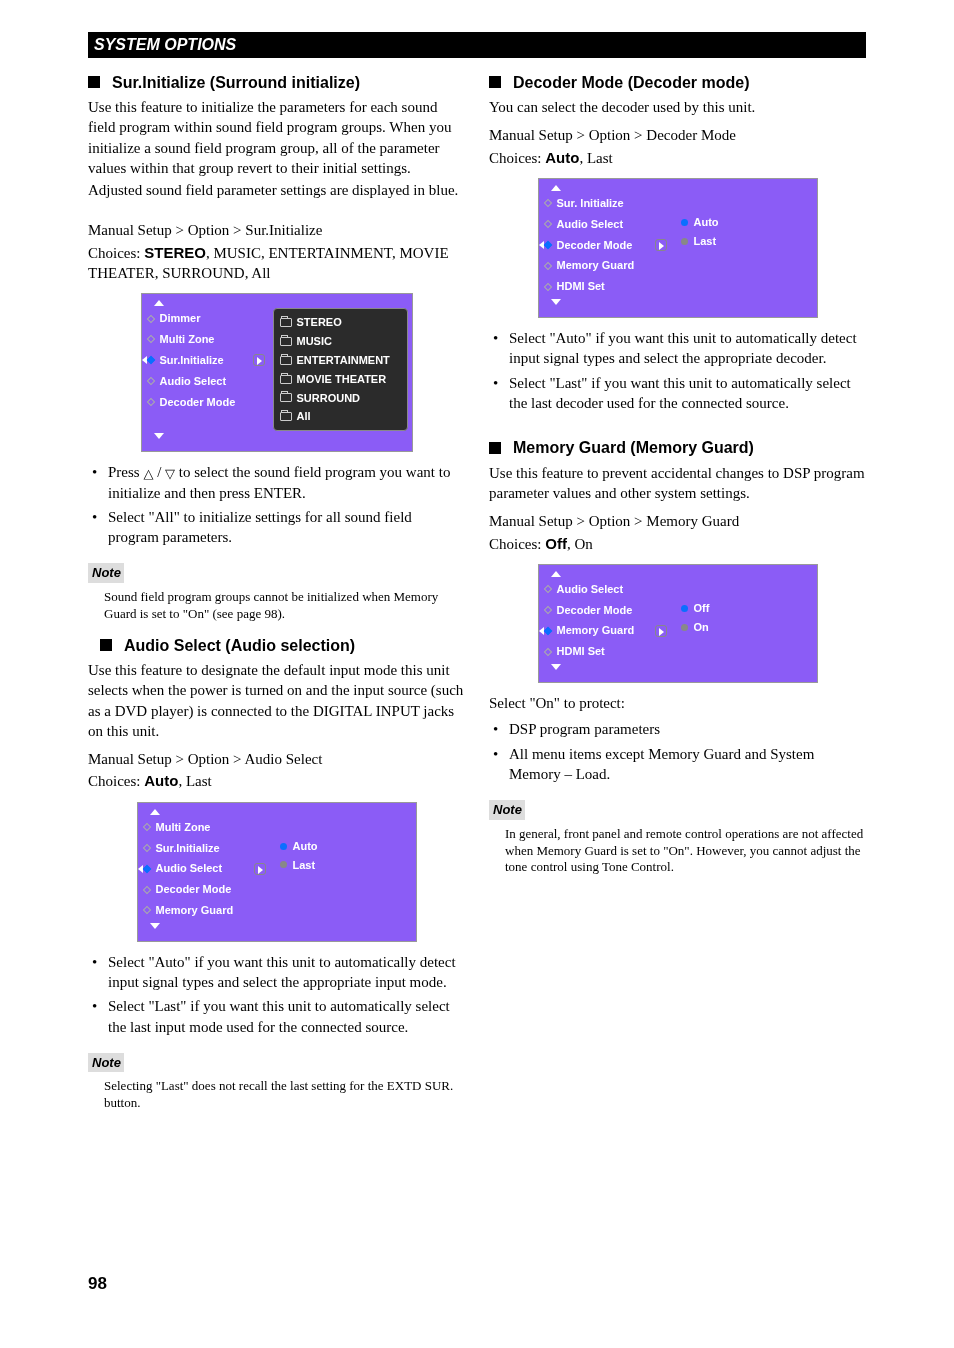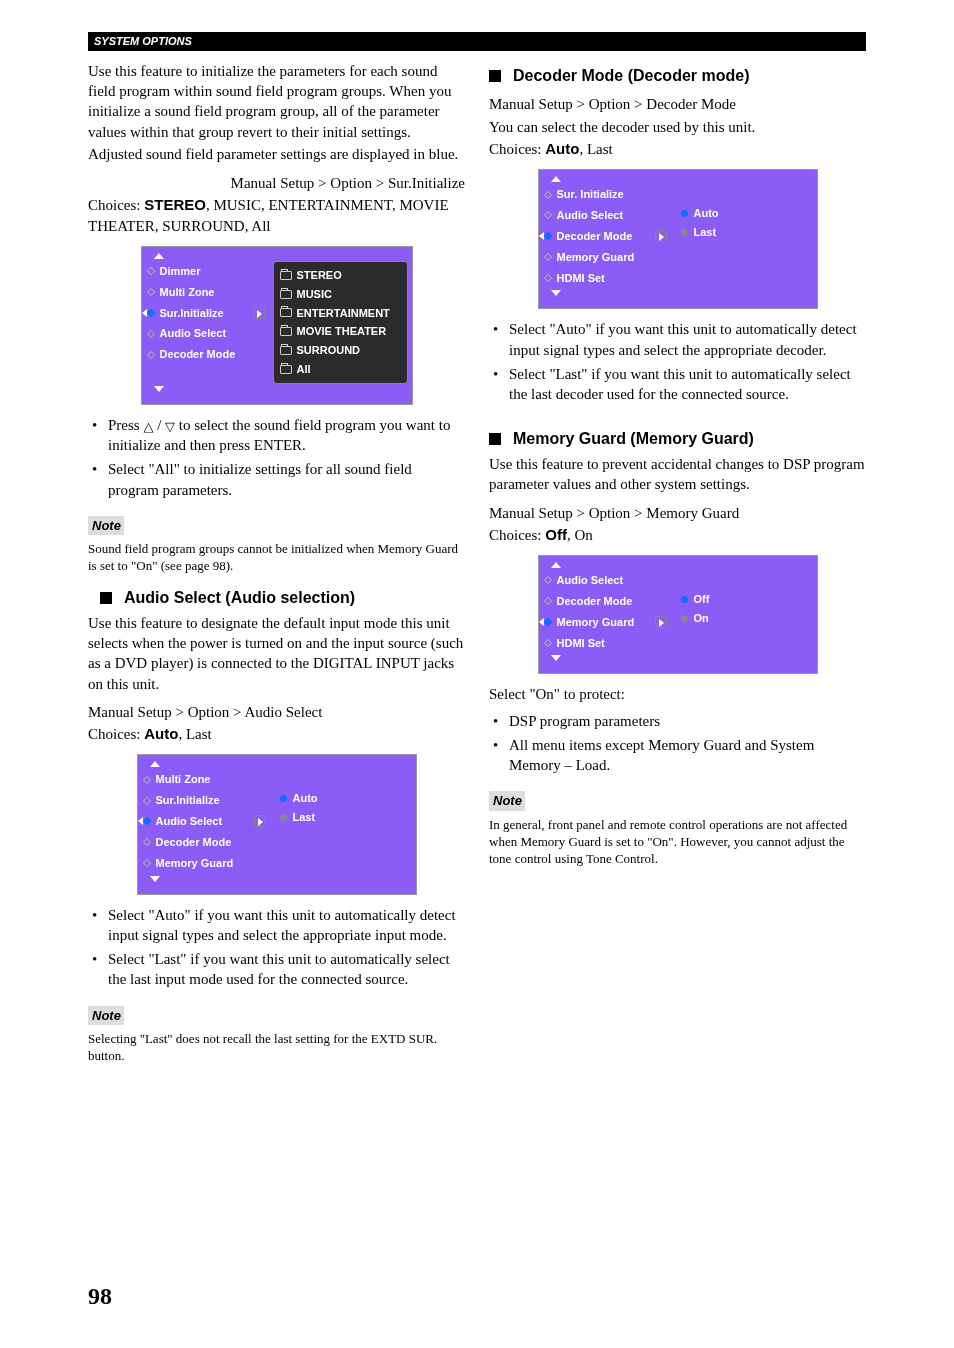--- a/index.html
+++ b/index.html
@@ -13,21 +13,21 @@
     position: relative;
     line-height: 1.35;
   }
   .page {
     padding: 32px 88px 40px 88px;
   }
   .header-bar {
     background: #000;
     color: #fff;
     font-family: Arial, Helvetica, sans-serif;
-    font-size: 11px;
+    font-size: 16px;
     font-weight: bold;
     font-style: italic;
     padding: 2px 6px;
     margin-bottom: 8px;
   }
   .columns {
     display: flex;
     gap: 24px;
   }
   .col { flex: 1; }
@@ -73,27 +73,28 @@
     font-weight: bold;
     font-style: italic;
     font-size: 13px;
     padding: 1px 3px 1px 4px;
     margin: 10px 0 4px 0;
   }
   .note-text {
     font-size: 13px;
     line-height: 1.3;
     margin-bottom: 6px;
+    margin-left: 16px;
   }
   .page-number {
     position: absolute;
-    bottom: 36px;
+    bottom: 52px;
     left: 88px;
-    font-family: Liberation Serif, serif;
-    font-size: 24px;
+    font-family: Liberation Sans, sans-serif;
+    font-size: 17px;
     font-weight: bold;
   }
 
   
   .osd {
     width: 272px;
     background: #8b5cf6;
     border: 1px solid #999;
     margin: 10px auto 10px auto;
     font-family: Arial, Helvetica, sans-serif;
@@ -202,23 +203,27 @@
 </head>
 <body>
 
 <div class="page">
   <div class="header-bar">SYSTEM OPTIONS</div>
 
   <div class="columns">
 
     <div class="col">
       
+      <div class="section-title">
+        <span class="block"></span>
+        <span>Sur.Initialize (Surround initialize)</span>
+      </div>
       <p>Use this feature to initialize the parameters for each sound field program within sound field program groups. When you initialize a sound field program group, all of the parameter values within that group revert to their initial settings.</p>
       <p>Adjusted sound field parameter settings are displayed in blue.</p>
-      <p style="margin-top:9px;text-align:right;">Manual Setup &gt; Option &gt; Sur.Initialize</p>
+      <p style="margin-top:20px;">Manual Setup &gt; Option &gt; Sur.Initialize</p>
       <p class="choices-line">
         <span>Choices: </span><b>STEREO</b><span>, MUSIC, ENTERTAINMENT, MOVIE THEATER, SURROUND, All</span>
       </p>
 
       <div class="osd">
         <div class="osd-arrow-up"></div>
         <div class="osd-body">
           <div class="osd-left">
             <div class="osd-row">
                 <span class="diamond"></span>
@@ -341,22 +346,22 @@
       <div class="note-badge">Note</div>
       <p class="note-text">Selecting "Last" does not recall the last setting for the EXTD SUR. button.</p>
     </div>
 
     <div class="col">
       
       <div class="section-title">
         <span class="block"></span>
         <span>Decoder Mode (Decoder mode)</span>
       </div>
+      <p>You can select the decoder used by this unit.</p>
       <p style="margin-top:8px;">Manual Setup &gt; Option &gt; Decoder Mode</p>
-      <p>You can select the decoder used by this unit.</p>
       <p class="choices-line">
         <span>Choices: </span><b>Auto</b><span>, Last</span>
       </p>
 
       <div class="osd small">
         <div class="osd-arrow-up"></div>
         <div class="osd-body">
           <div class="osd-left">
             <div class="osd-row">
                 <span class="diamond"></span>

